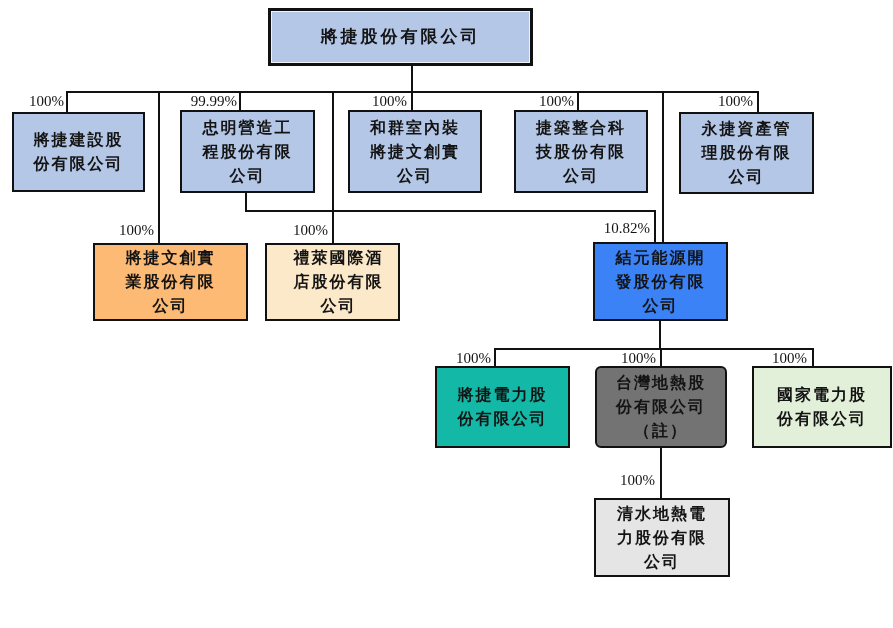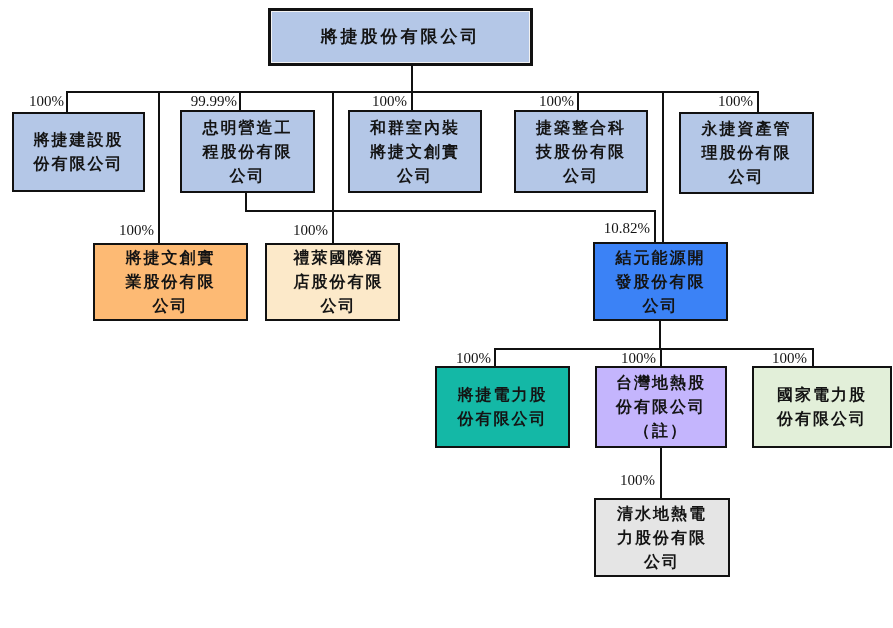--- a/index.html
+++ b/index.html
@@ -133,21 +133,21 @@
   <div class="node" style="left: 593px; top: 242px; width: 135px; height: 79px; background-color: #3b82f6;">
     <span class="node-label">結元能源開
 發股份有限
 公司</span>
   </div>
 
   <div class="node" style="left: 435px; top: 366px; width: 135px; height: 82px; background-color: #14b8a6;">
     <span class="node-label">將捷電力股
 份有限公司</span>
   </div>
-  <div class="node" style="left: 595px; top: 366px; width: 132px; height: 82px; background-color: #c4b5fd;">
+  <div class="node" style="left: 595px; top: 366px; width: 132px; height: 82px; background-color: #737373; border-radius: 6px;">
     <span class="node-label">台灣地熱股
 份有限公司
 （註）</span>
   </div>
   <div class="node" style="left: 752px; top: 366px; width: 140px; height: 82px; background-color: rgb(226, 239, 217); align-items: center;">
     <span class="node-label">國家電力股
 份有限公司</span>
   </div>
 
   <div class="node" style="left: 594px; top: 498px; width: 136px; height: 79px; background-color: #e5e5e5;">

